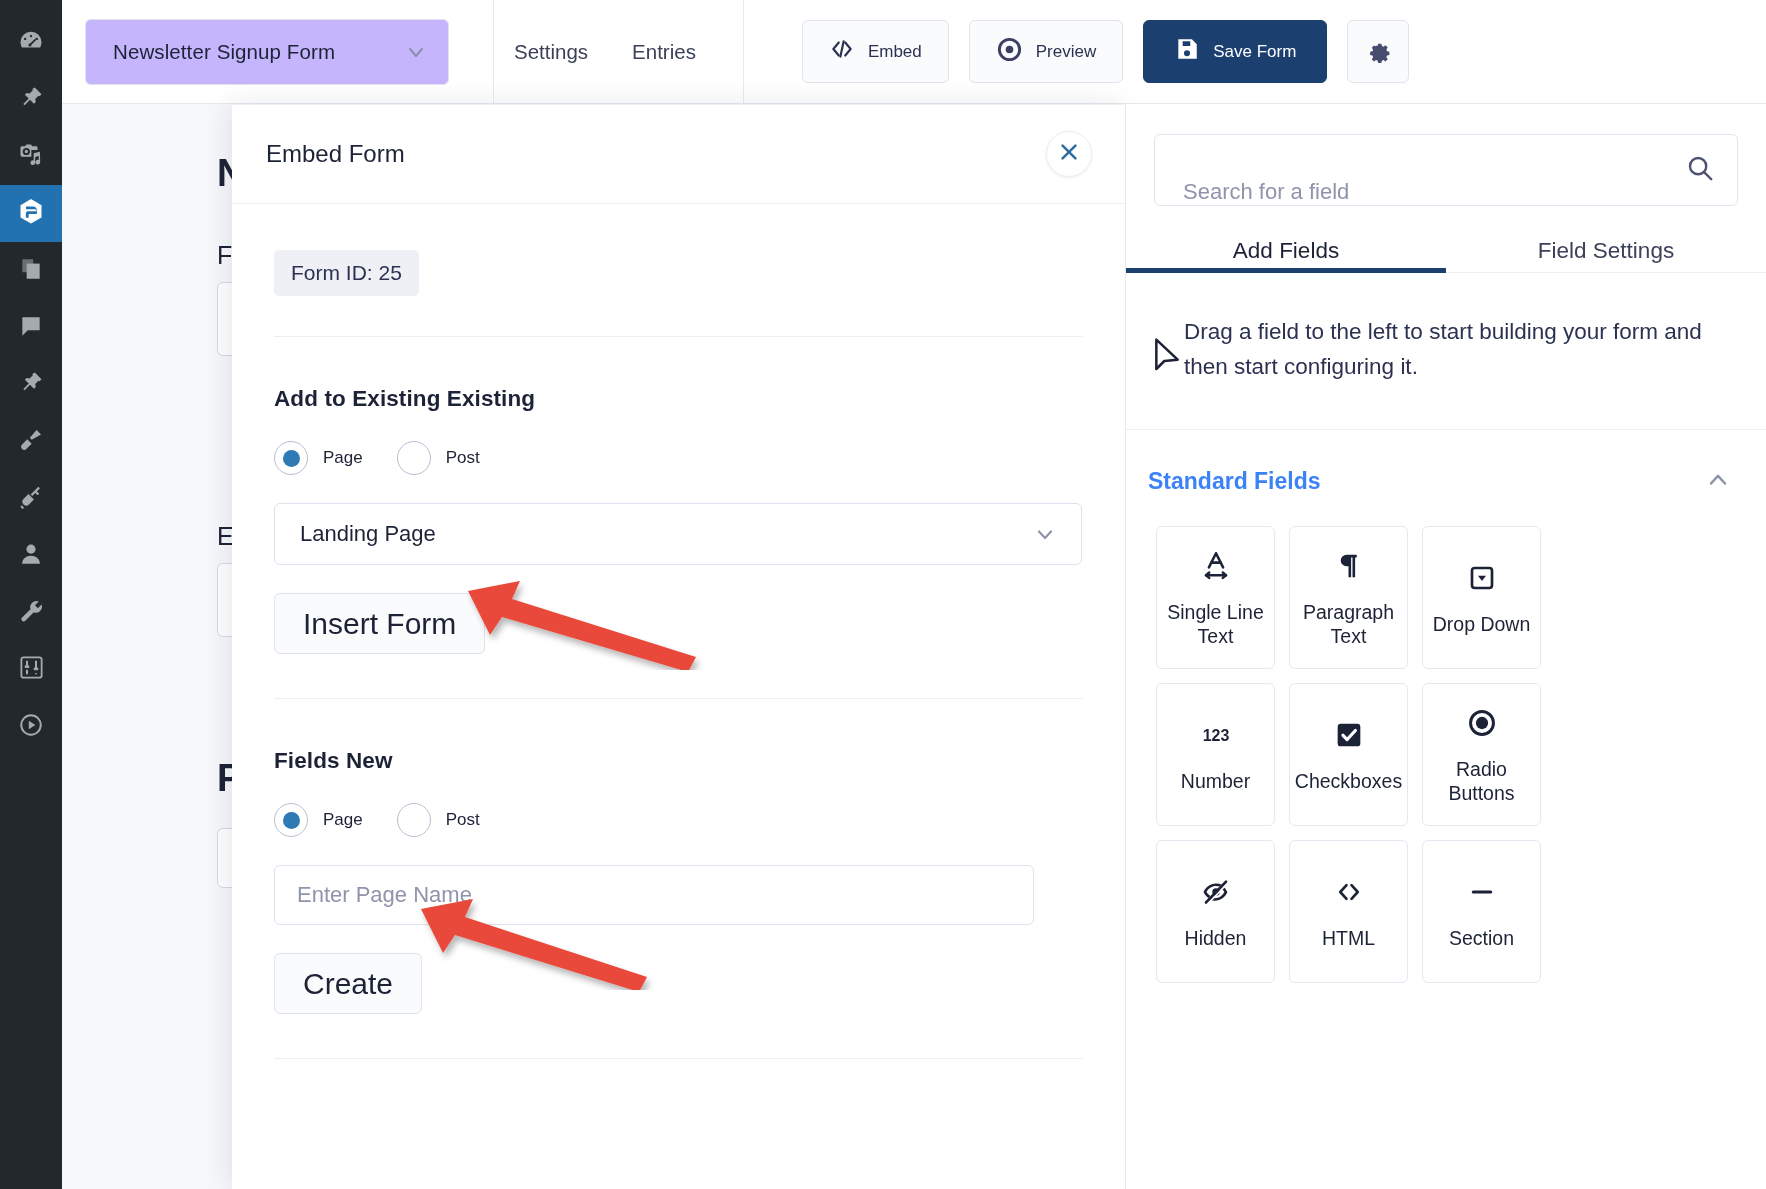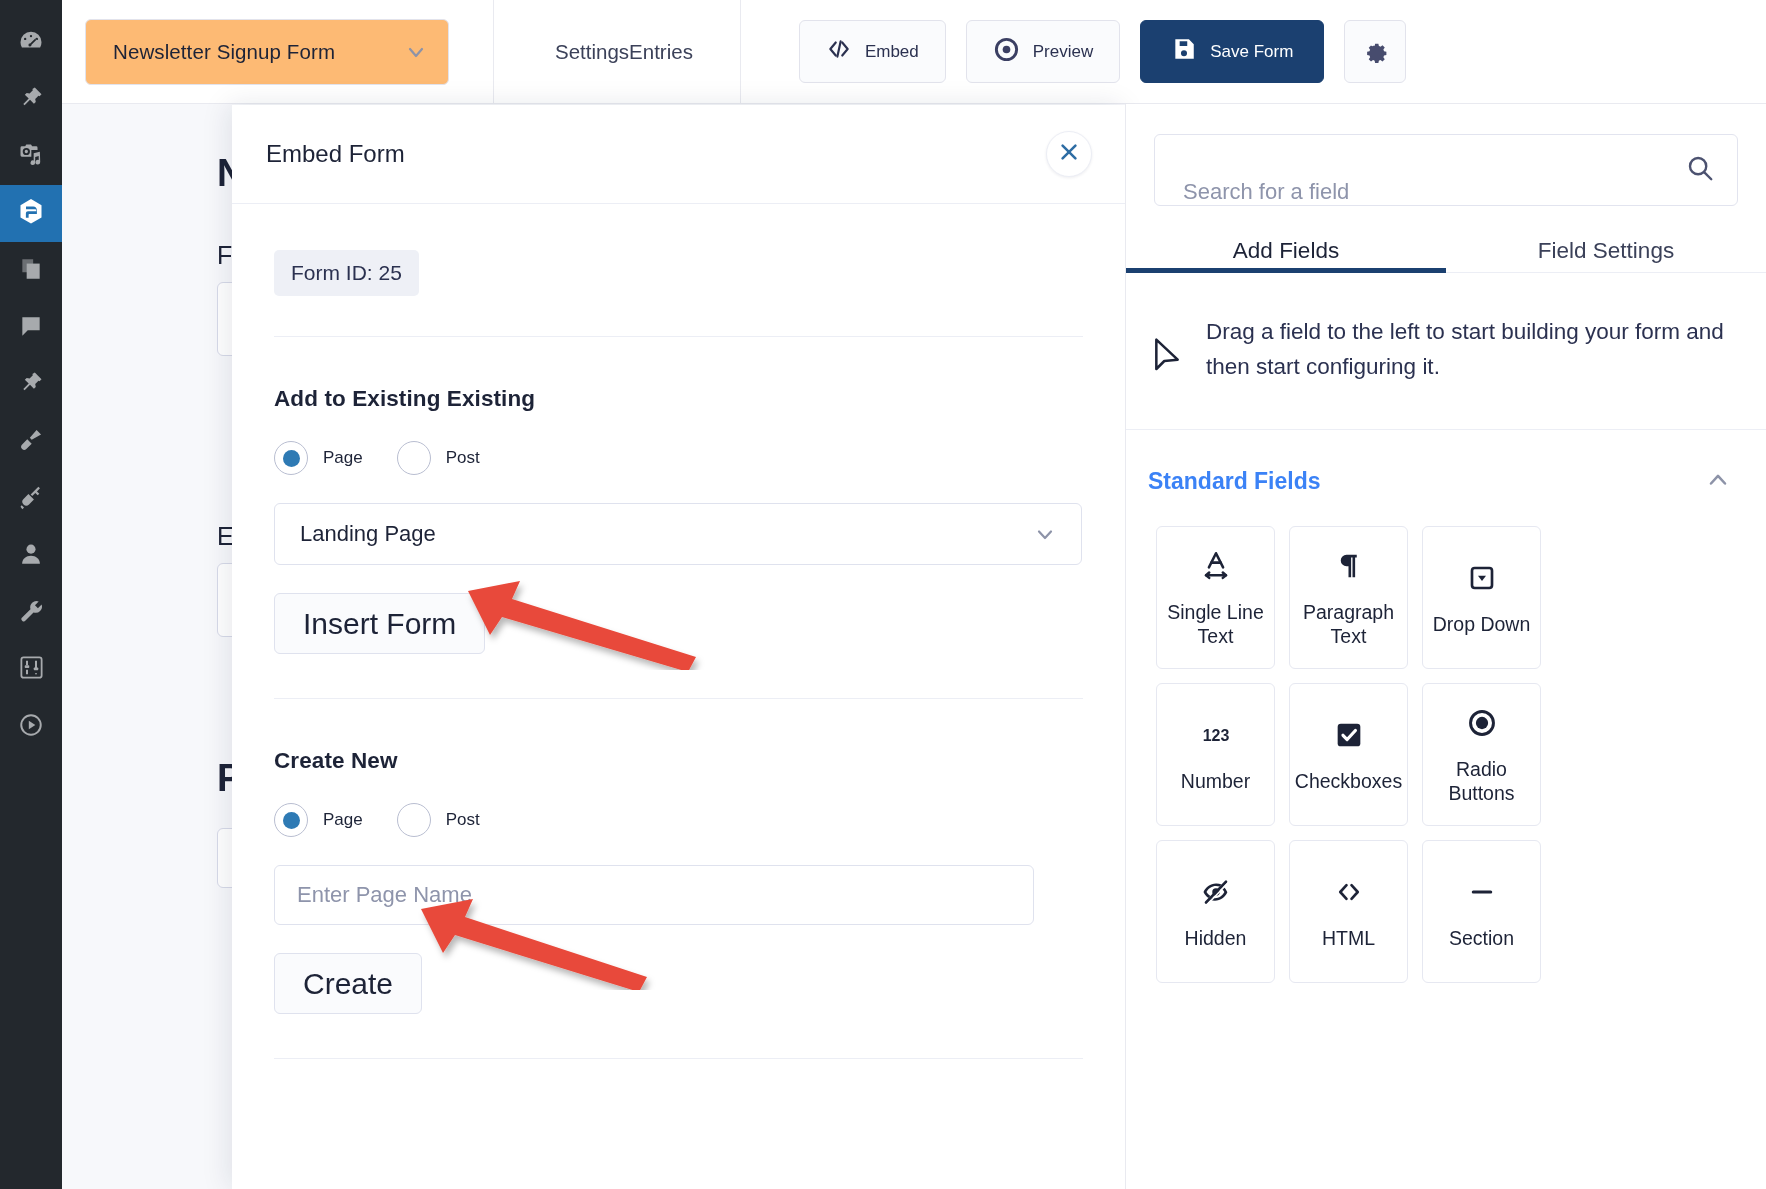--- a/index.html
+++ b/index.html
@@ -41,34 +41,34 @@
     width: 1704px; height: 104px;
     background: #ffffff;
     border-bottom: 1px solid #e9eaf0;
     display: flex; align-items: center;
   }
   .formselect {
     margin-left: 23px;
     width: 364px; height: 66px;
     border: 1px solid #e2e3ec;
     border-radius: 6px;
-    background: #fdba74;
+    background: #c4b5fd;
     display: flex; align-items: center;
     padding: 0 20px 0 27px;
     justify-content: space-between;
     cursor: pointer;
   }
   .formselect .label {
     font-size: 20.5px; color: #1d2337; letter-spacing: .1px;
   }
   .chev { color: #8d93a8; display: flex; }
   .tabgroup {
     margin-left: 44px; height: 104px;
-    display: flex; align-items: center; 
-    padding: 0 47px 0 61px;
+    display: flex; align-items: center; gap: 44px;
+    padding: 0 47px 0 20px;
     border-left: 1px solid #e9eaf0;
     border-right: 1px solid #e9eaf0;
     height: 104px;
   }
   .tabgroup .t {
     font-size: 20.5px; color: #3b4159; cursor: pointer;
   }
   .actions {
     display: flex; align-items: center; gap: 20px;
     margin-left: 58px;
@@ -217,21 +217,21 @@
     font-size: 22.5px; color: #3b4159; cursor: pointer;
     position: relative;
   }
   .ptab.active { color: #1d2337; }
   .ptab.active::after {
     content: ""; position: absolute; left: 0; right: 0; bottom: -1px;
     height: 5px; background: #1b4070;
   }
 
   .hint {
-    display: flex; align-items: flex-start; gap: 22px;
+    display: flex; align-items: flex-start; 
     padding: 42px 42px 44px 24px;
     border-bottom: 1px solid #eceef5;
   }
   .hint .cursor { margin-top: 22px; flex-shrink: 0; }
   .hint p { font-size: 22.5px; line-height: 1.55; color: #2b3150; }
 
   .std-head {
     display: flex; align-items: center; justify-content: space-between;
     padding: 36px 34px 28px 22px;
   }
@@ -465,21 +465,21 @@
           <span class="chev">
             <svg width="24" height="24" viewBox="0 0 24 24" fill="none" stroke="#8d93a8" stroke-width="2.2" stroke-linecap="round" stroke-linejoin="round">
                 <polyline points="6 9.5 12 16 18 9.5"></polyline>
               </svg>
           </span>
         </div>
         <div class="act-btn">Insert Form</div>
       </div>
 
       <div class="sec last">
-        <div class="sec-title">Create New</div>
+        <div class="sec-title">Fields New</div>
         <div class="radio-row">
           <label class="radio">
             <span class="rdot on"></span>
             <span class="rlabel">Page</span>
           </label>
           <label class="radio">
             <span class="rdot"></span>
             <span class="rlabel">Post</span>
           </label>
         </div>

